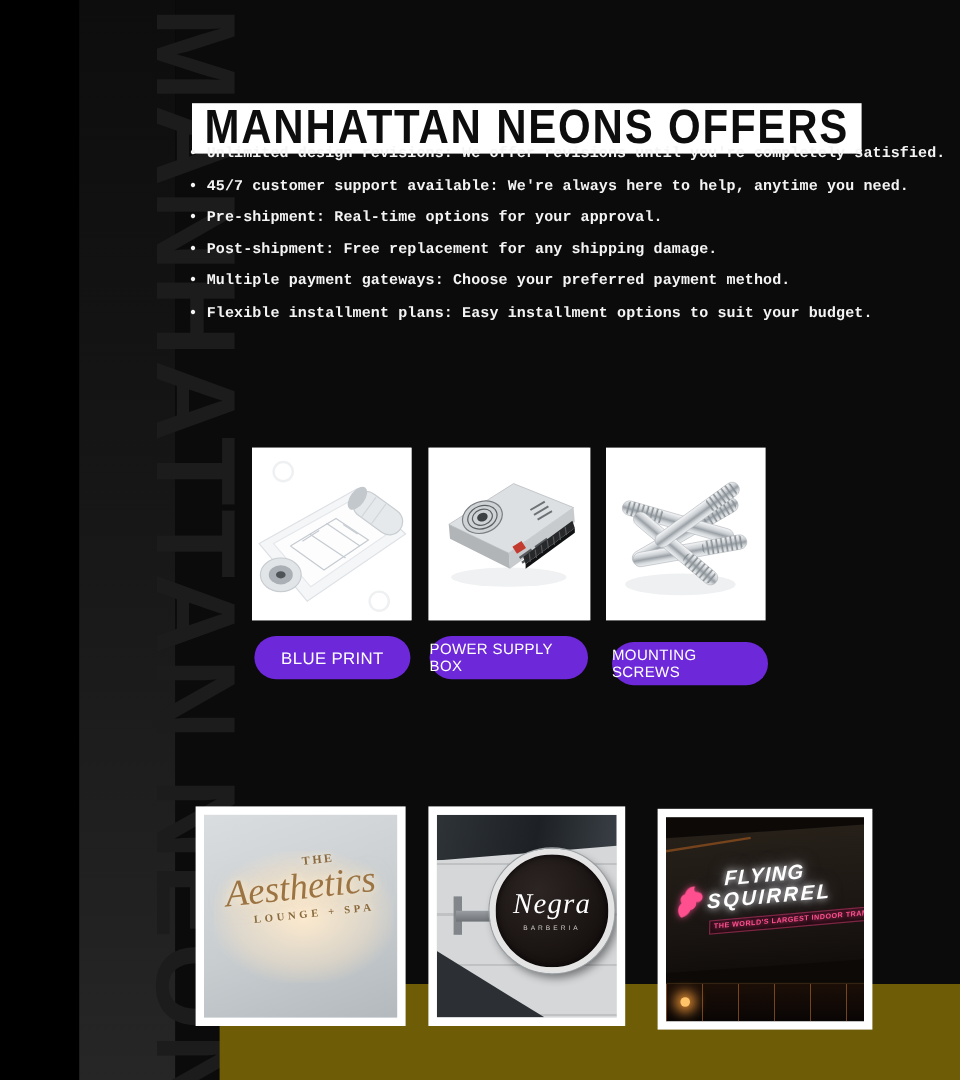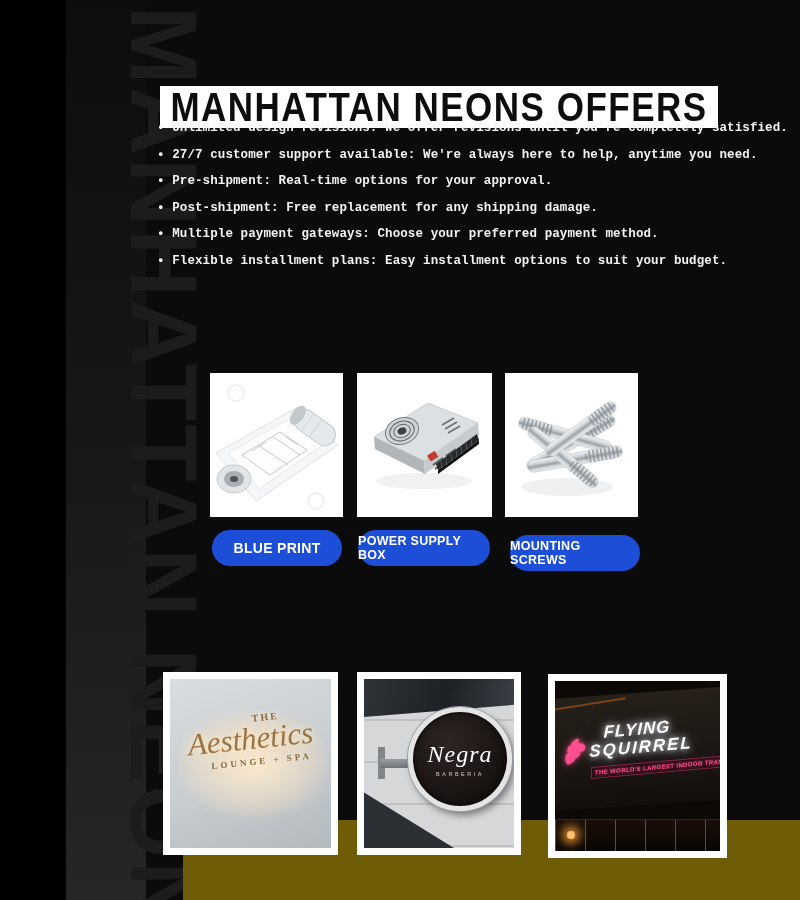--- a/index.html
+++ b/index.html
@@ -34,22 +34,22 @@
   .bullet::before { content:"• "; }
 
   
   .pbox { position:absolute; top:373px; width:133px; height:144px; background:#fff; overflow:hidden; }
   .pbox svg { display:block; width:100%; height:100%; }
   .pb1 { left:210px; }
   .pb2 { left:357px; width:135px; }
   .pb3 { left:505px; }
 
   
-  .pill { position:absolute; height:36px; border-radius:18px; background:#1d4ed8;
-          color:#fff; font-weight:700; display:flex; align-items:center; justify-content:center;
+  .pill { position:absolute; height:36px; border-radius:18px; background:#6d28d9;
+          color:#fff; font-weight:400; display:flex; align-items:center; justify-content:center;
           letter-spacing:0.3px; }
   .pl1 { left:212px; top:530px; width:130px; font-size:14px; }
   .pl2 { left:358px; top:530px; width:132px; font-size:12.5px; }
   .pl3 { left:510px; top:535px; width:130px; font-size:12.5px; }
 
   
   .gold-bar { position:absolute; left:183px; top:820px; width:617px; height:80px; background:#6e5c07; z-index:1; }
 
   
   .rcard { position:absolute; background:#fff; padding:7px; z-index:2; }
@@ -124,21 +124,21 @@
   <div class="side-strip">
     <div class="side-text">MANHATTAN NEONS</div>
   </div>
 
   <div class="headline h1">
     <span>MANHATTAN NEONS OFFERS</span>
   </div>
 
   <div class="bullets">
     <div class="bullet">Unlimited design revisions: We offer revisions until you're completely satisfied.</div>
-    <div class="bullet">27/7 customer support available: We're always here to help, anytime you need.</div>
+    <div class="bullet">45/7 customer support available: We're always here to help, anytime you need.</div>
     <div class="bullet">Pre-shipment: Real-time options for your approval.</div>
     <div class="bullet">Post-shipment: Free replacement for any shipping damage.</div>
     <div class="bullet">Multiple payment gateways: Choose your preferred payment method.</div>
     <div class="bullet">Flexible installment plans: Easy installment options to suit your budget.</div>
   </div>
 
 
   <div class="pbox pb1">
     <svg viewBox="0 0 133 144">
       <rect width="133" height="144" fill="#ffffff"></rect>

